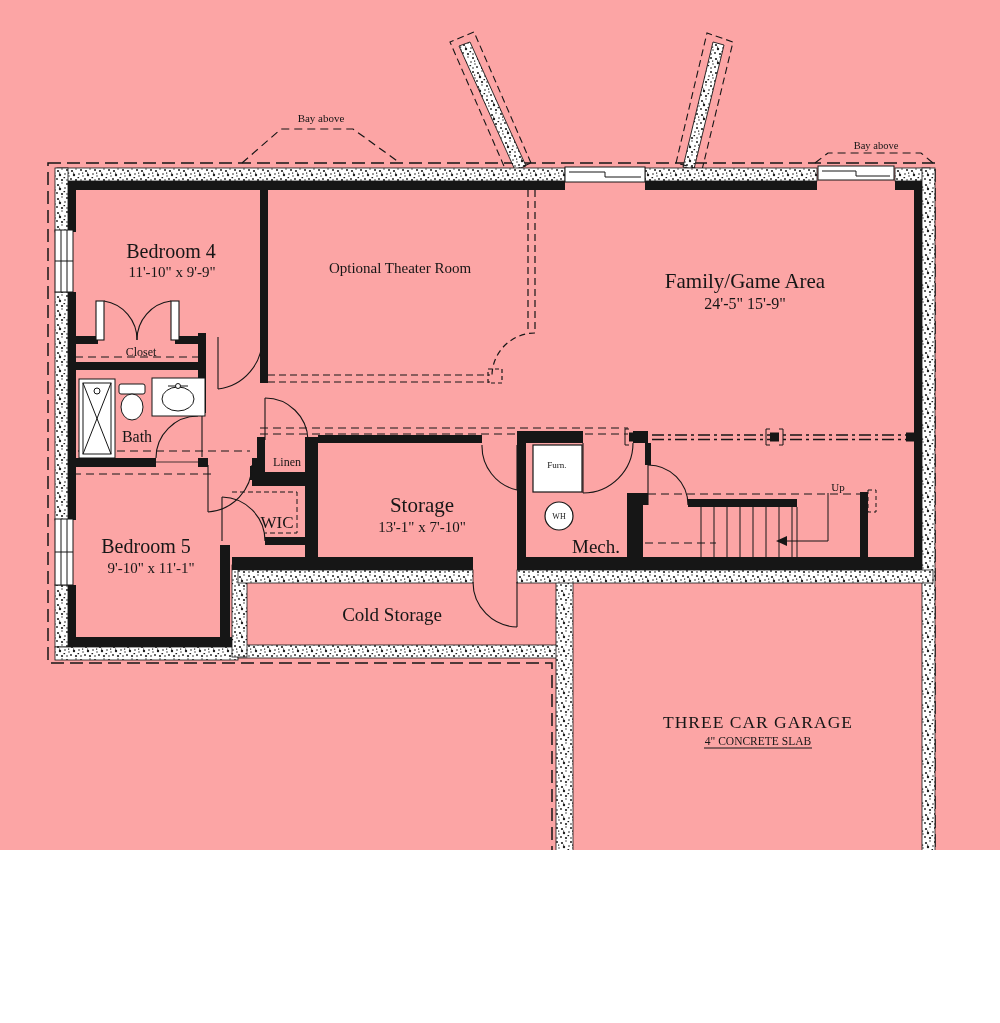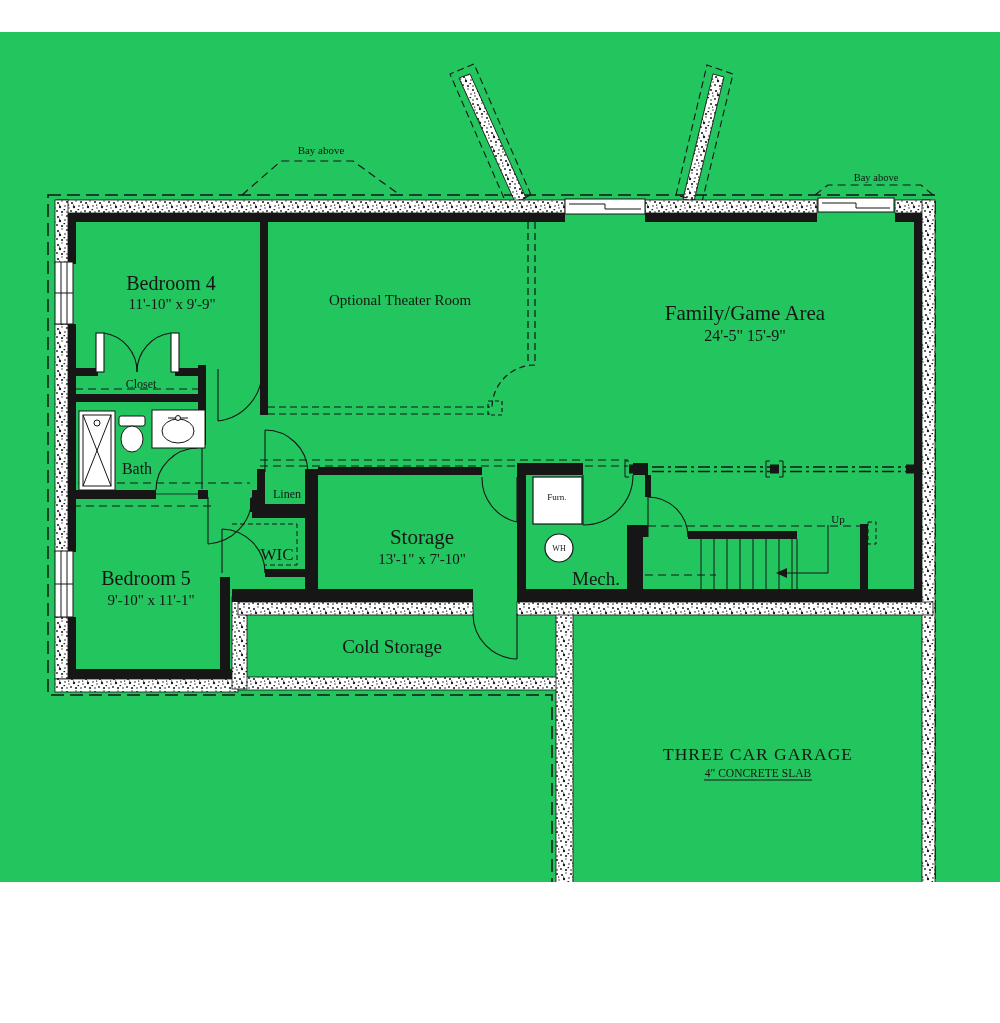--- a/index.html
+++ b/index.html
@@ -1,17 +1,17 @@
 <!DOCTYPE html>
 <html><head>
 <meta charset="utf-8">
 <style>
   html,body{margin:0;padding:0;background:#ffffff;}
-  #stage{position:relative;width:1000px;height:850px;background:#22c55e;
-         font-family:"Liberation Serif","DejaVu Serif",serif;margin-top:32px;}
+  #stage{position:relative;width:1000px;height:850px;background:#fca5a5;
+         font-family:"Liberation Serif","DejaVu Serif",serif;}
   svg{display:block;}
   text{fill:#161616;}
   .room-name{font-size:20px;}
   .room-dims{font-size:15px;}
   .small-label{font-size:12px;}
   .tiny-label{font-size:9px;}
 </style>
 </head>
 <body>
 

